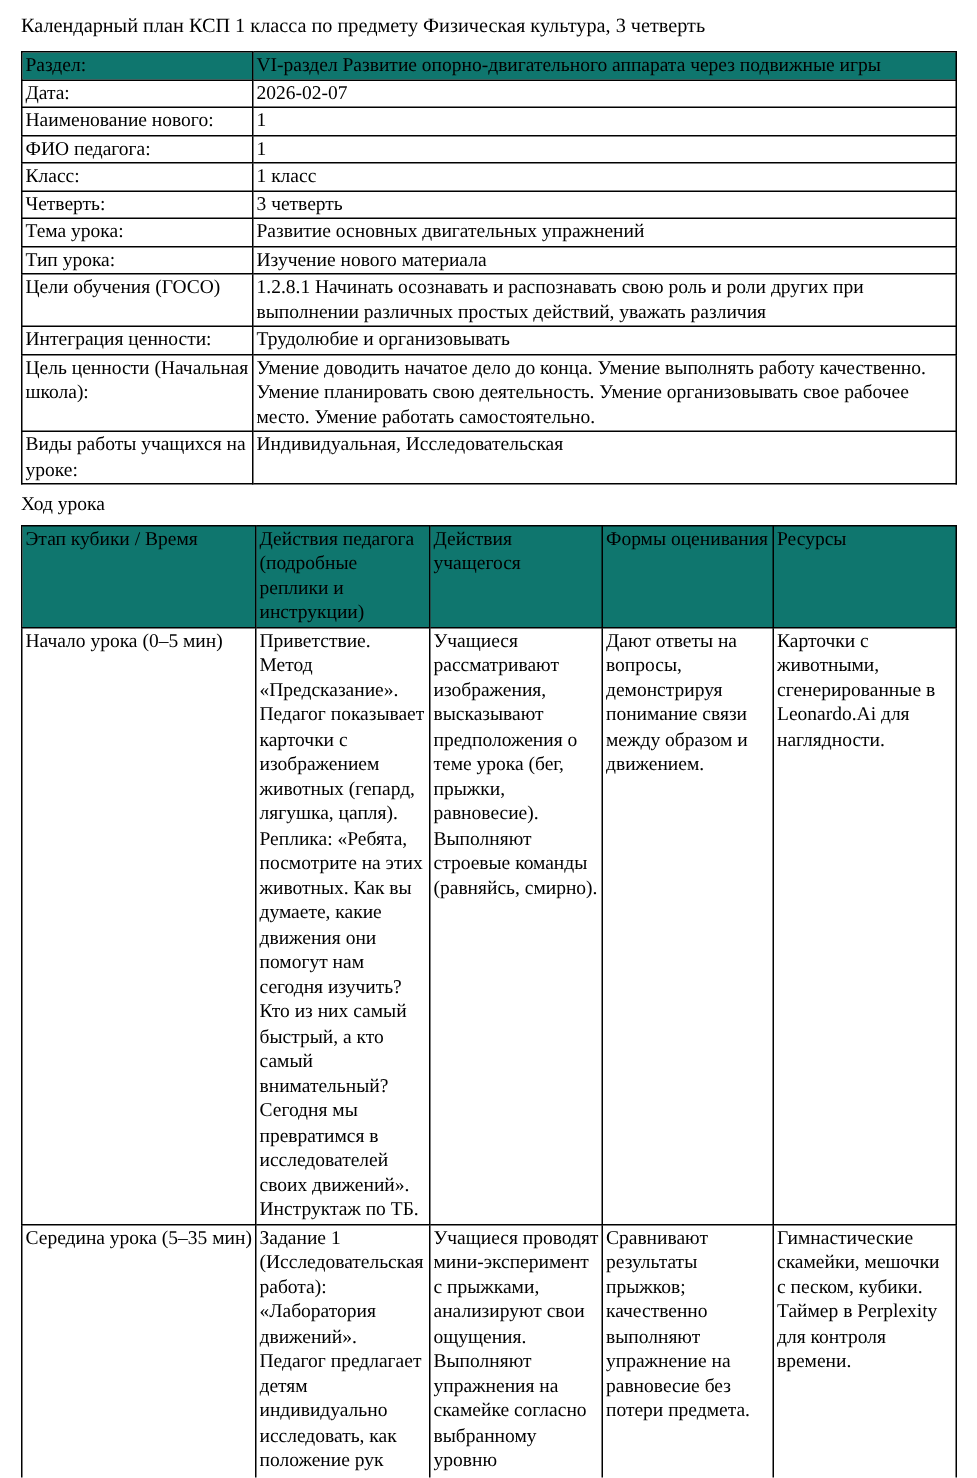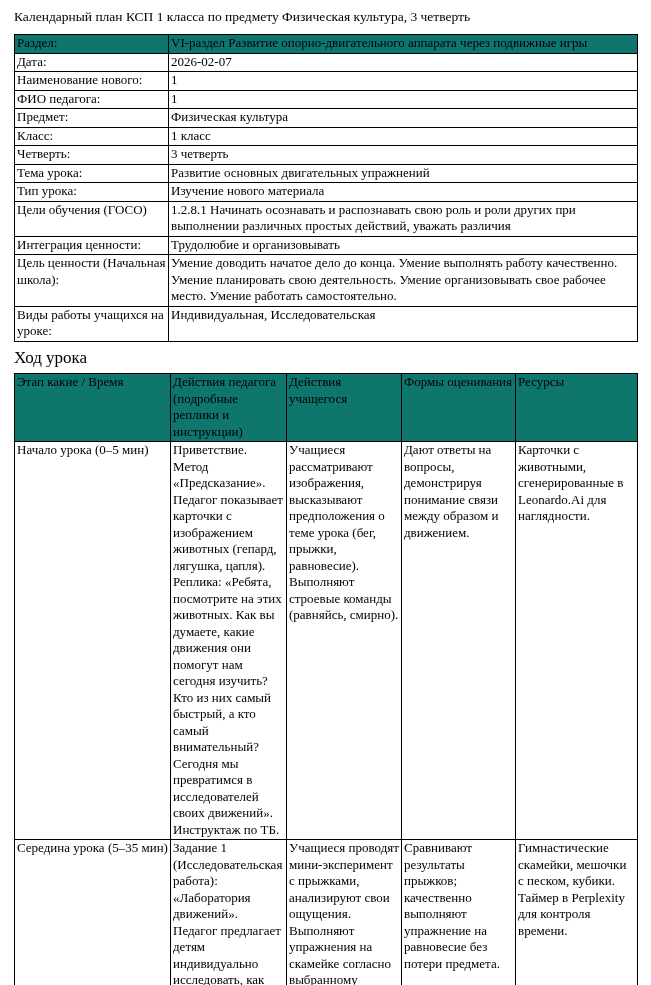--- a/index.html
+++ b/index.html
@@ -34,21 +34,21 @@
     font-weight: normal;
     padding: 0 2px 1px 2px;
     overflow-wrap: break-word;
     word-wrap: break-word;
   }
   .hdr-bg { background: #0f766e; }
   .info-table { margin-bottom: 5px; }
   .info-table col.c-label { width: 154px; }
   .info-table col.c-value { width: 469px; }
   .flow-heading {
-    font-size: 17px;
+    font-size: 13px;
     margin: 0 0 5px 0;
   }
   .lesson-table col.c1 { width: 156px; }
   .lesson-table col.c2 { width: 116px; }
   .lesson-table col.c3 { width: 115px; }
   .lesson-table col.c4 { width: 114px; }
   .lesson-table col.c5 { width: 122px; }
   .lesson-table th { height: 65px; }
   .clip {
     height: 180px;
@@ -76,24 +76,20 @@
         <td>Дата:</td>
         <td>2026-02-07</td>
       </tr>
       <tr>
         <td>Наименование нового:</td>
         <td>1</td>
       </tr>
       <tr>
         <td>ФИО педагога:</td>
         <td>1</td>
-      </tr>
-      <tr>
-        <td>Предмет:</td>
-        <td>Физическая культура</td>
       </tr>
       <tr>
         <td>Класс:</td>
         <td>1 класс</td>
       </tr>
       <tr>
         <td>Четверть:</td>
         <td>3 четверть</td>
       </tr>
       <tr>
@@ -128,21 +124,21 @@
   <table class="lesson-table">
     <colgroup>
         <col class="c1">
         <col class="c2">
         <col class="c3">
         <col class="c4">
         <col class="c5">
       </colgroup>
     <thead>
       <tr>
-        <th class="hdr-bg">Этап какие / Время</th>
+        <th class="hdr-bg">Этап кубики / Время</th>
         <th class="hdr-bg">Действия педагога (подробные реплики и инструкции)</th>
         <th class="hdr-bg">Действия учащегося</th>
         <th class="hdr-bg">Формы оценивания</th>
         <th class="hdr-bg">Ресурсы</th>
       </tr>
     </thead>
     <tbody>
       <tr>
         <td>Начало урока (0–5 мин)</td>
         <td>Приветствие. Метод «Предсказание». Педагог показывает карточки с изображением животных (гепард, лягушка, цапля). Реплика: «Ребята, посмотрите на этих животных. Как вы думаете, какие движения они помогут нам сегодня изучить? Кто из них самый быстрый, а кто самый внимательный? Сегодня мы превратимся в исследователей своих движений». Инструктаж по ТБ.</td>

